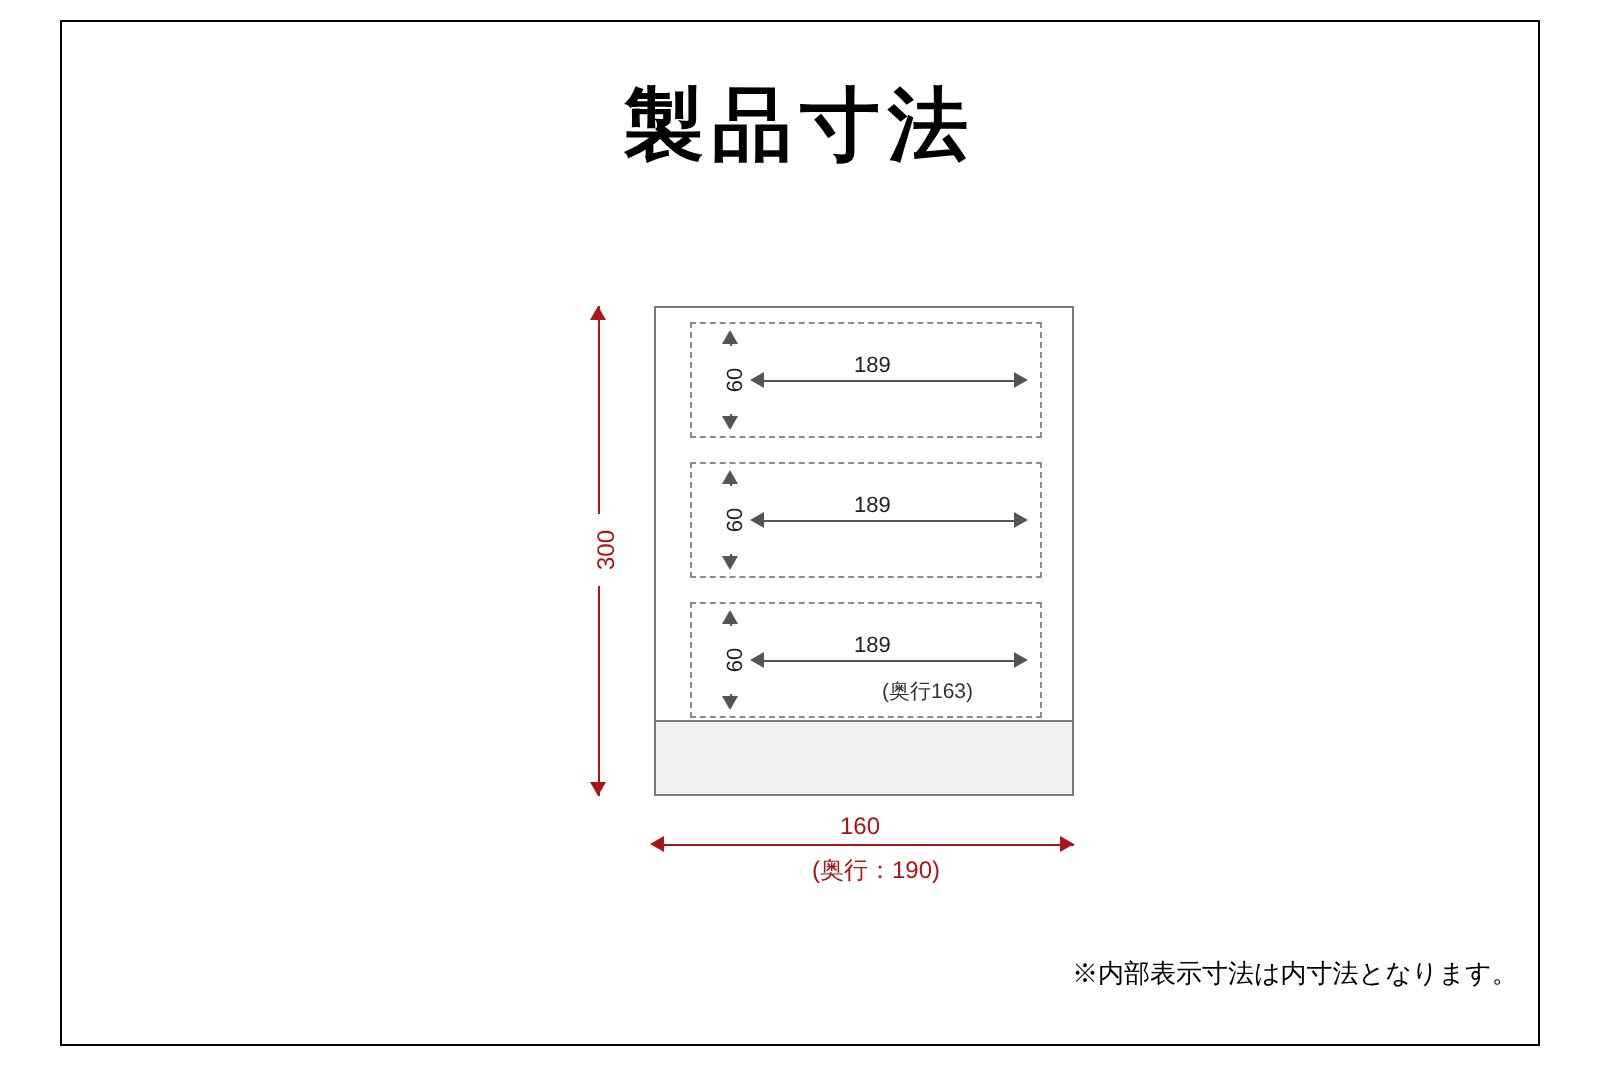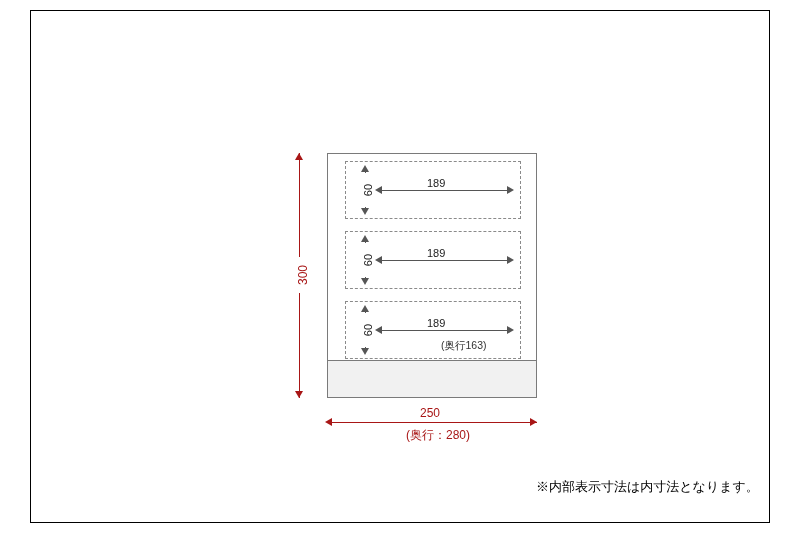--- a/index.html
+++ b/index.html
@@ -167,20 +167,21 @@
     white-space: nowrap;
     margin-top: 30px;
   }
 </style>
 </head>
 <body>
 
 <div class="page">
   <div class="frame">
 
+    <div class="title">製品寸法</div>
 
     <div class="drawing">
 
       <div class="vline red" style="left:18px; top:12px; height:245px;"></div>
       <div class="arrow up red" style="left:14px; top:12px;"></div>
       <div class="arrow down red" style="left:14px; top:250px;"></div>
       <div class="dimlabel vert red" style="left:4px; top:128px; width:30px; text-align:center; font-size:12px;">300</div>
 
       <div class="cabinet"></div>
       <div class="base"></div>
@@ -213,21 +214,21 @@
       <div class="hline" style="left:96px; top:189px; width:134px;"></div>
       <div class="arrow left" style="left:94px; top:185px;"></div>
       <div class="arrow right" style="left:226px; top:185px;"></div>
       <div class="dimlabel" style="left:143px; top:176px;">189</div>
 
       <div class="note small" style="left:160px; top:198px;">(奥行163)</div>
 
       <div class="hline red" style="left:46px; top:281px; width:210px;"></div>
       <div class="arrow left red" style="left:44px; top:277px;"></div>
       <div class="arrow right red" style="left:249px; top:277px;"></div>
-      <div class="dimlabel red" style="left:136px; top:266px; font-size:12px;">250</div>
-      <div class="dimlabel red" style="left:122px; top:288px; font-size:12px;">(奥行：280)</div>
+      <div class="dimlabel red" style="left:136px; top:266px; font-size:12px;">160</div>
+      <div class="dimlabel red" style="left:122px; top:288px; font-size:12px;">(奥行：190)</div>
 
     </div>
 
     <div class="footnote">※内部表示寸法は内寸法となります。</div>
 
   </div>
 </div>
 
 </body></html>

